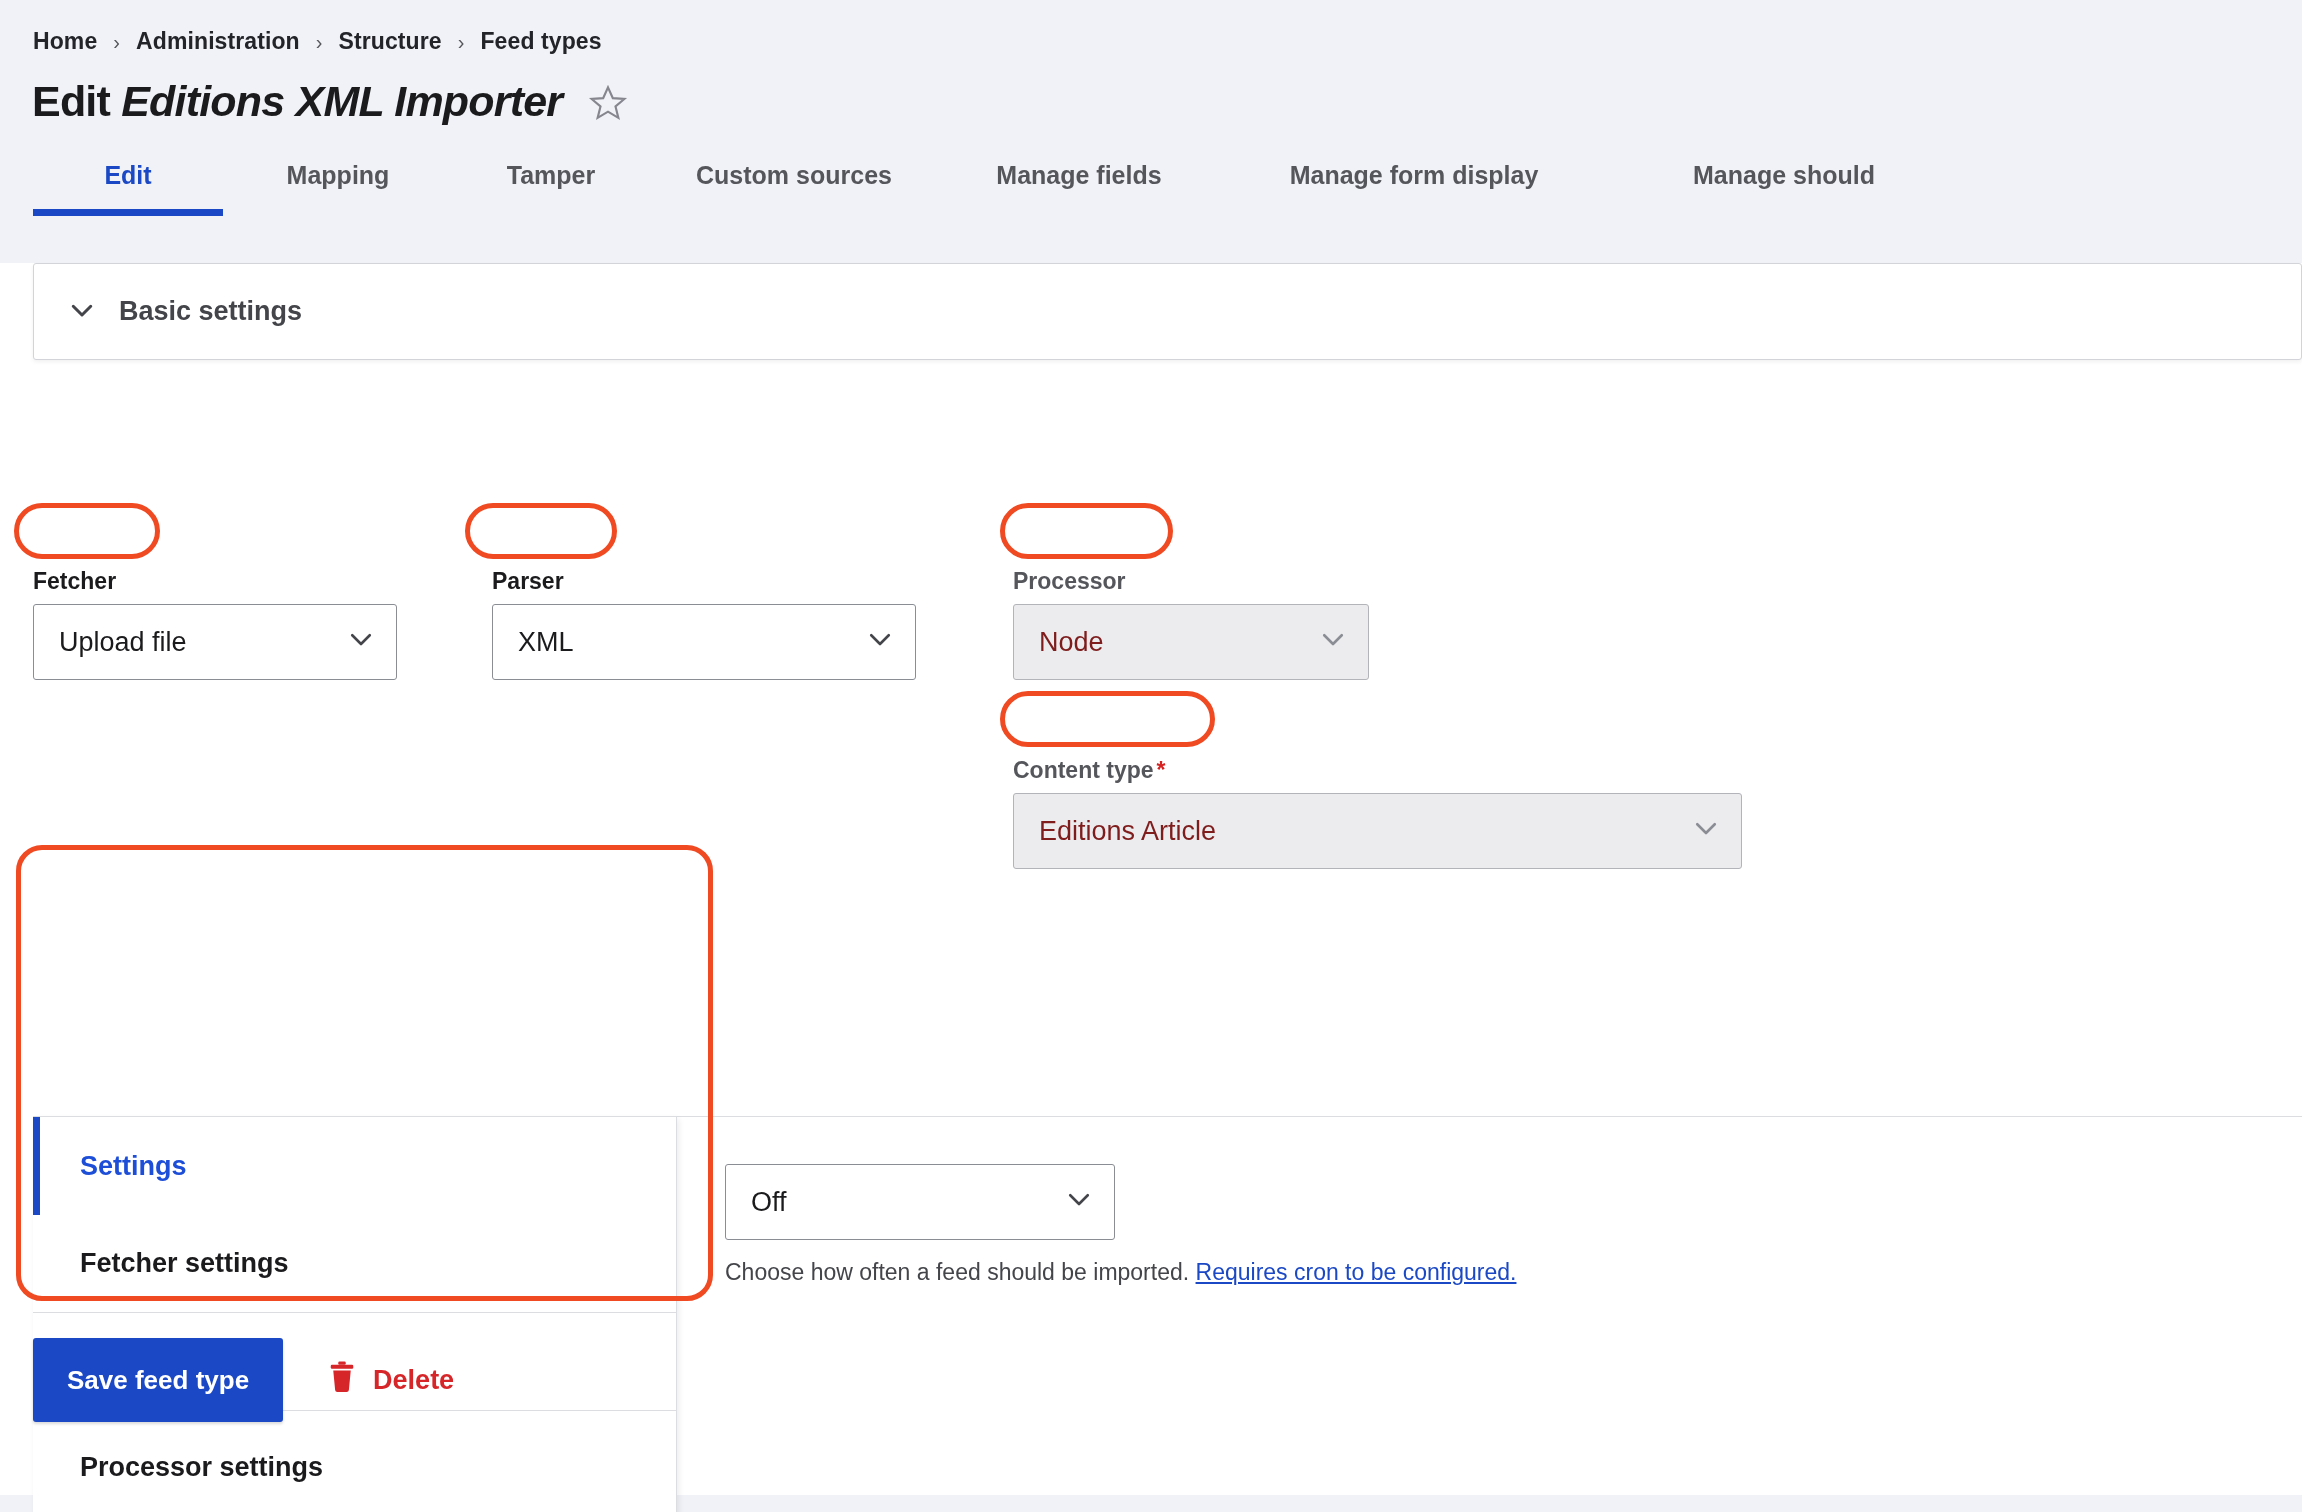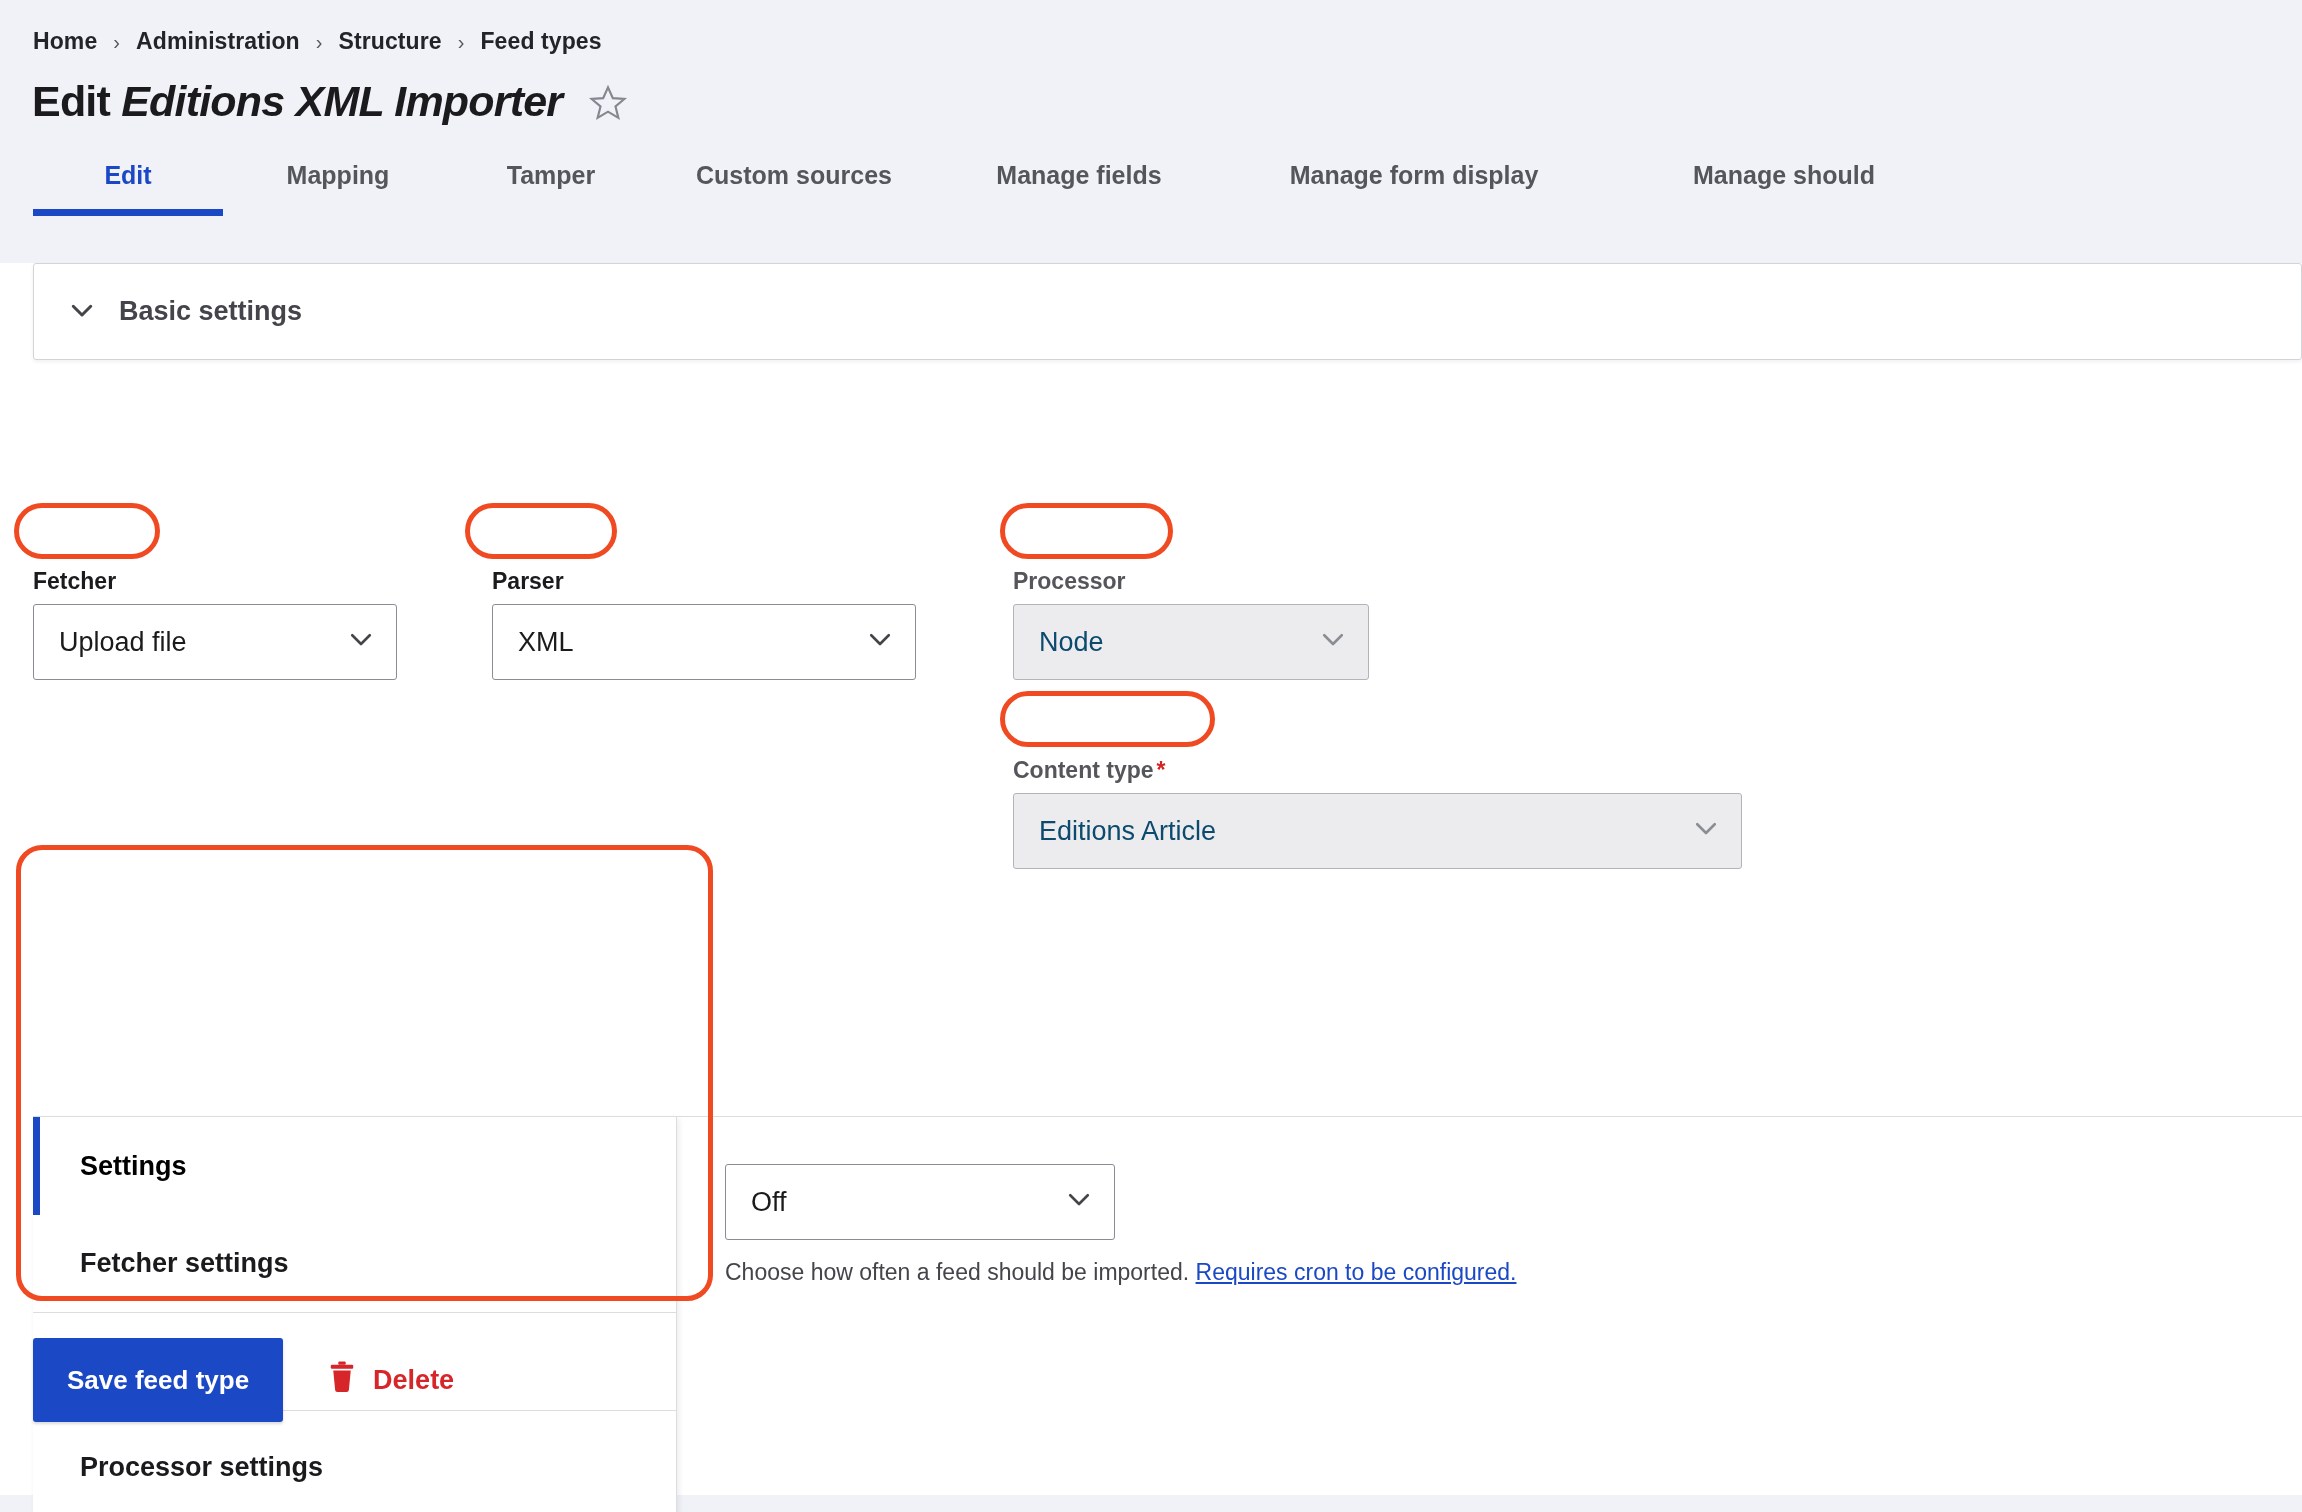--- a/index.html
+++ b/index.html
@@ -105,21 +105,21 @@
     border-radius: 3px;
     display: flex; align-items: center;
     justify-content: space-between;
     padding: 0 20px 0 25px;
     font-size: 27px; color: #1b1b1d;
     cursor: pointer;
   }
   .select.disabled {
     background: #ececee;
     border-color: #b3b4b9;
-    color: #0c4a6e;
+    color: #7f1d1d;
     cursor: default;
   }
   .select .caret { margin-left: 18px; flex-shrink: 0; }
 
   
   .vtabs-wrap { position: absolute; left: 0; top: 853px; width: 2302px; }
   .vt-panel {
     position: absolute; left: 33px; top: 0;
     width: 644px; background: #fff;
     border-top: 1px solid #dcdde1;
@@ -129,21 +129,21 @@
   .vt-item {
     height: 98px; display: flex; align-items: center;
     padding-left: 47px;
     font-size: 27px; font-weight: bold; color: #1b1b1d;
     border-bottom: 1px solid #dcdde1;
     cursor: pointer;
     position: relative;
     background: #fff;
   }
   .vt-item:last-child { border-bottom: none; height: 112px; }
-  .vt-item.active { color: #000000; border-bottom: none; }
+  .vt-item.active { color: #1d4ed8; border-bottom: none; }
   .vt-item.active::before {
     content: ""; position: absolute; left: 0; top: 0; bottom: 0;
     width: 7px; background: #1b48c4;
   }
   .vt-pane-line {
     position: absolute; left: 677px; top: 0; right: 0;
     border-top: 1px solid #dcdde1; height: 0;
   }
   .vt-content { position: absolute; left: 725px; top: 48px; }
 

